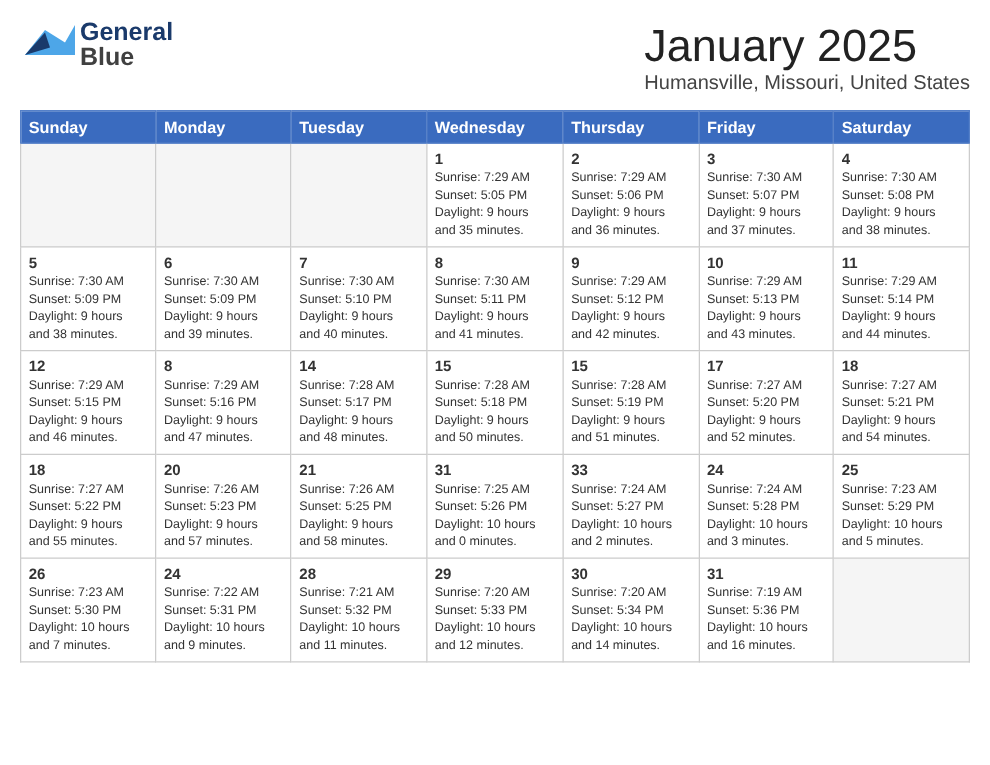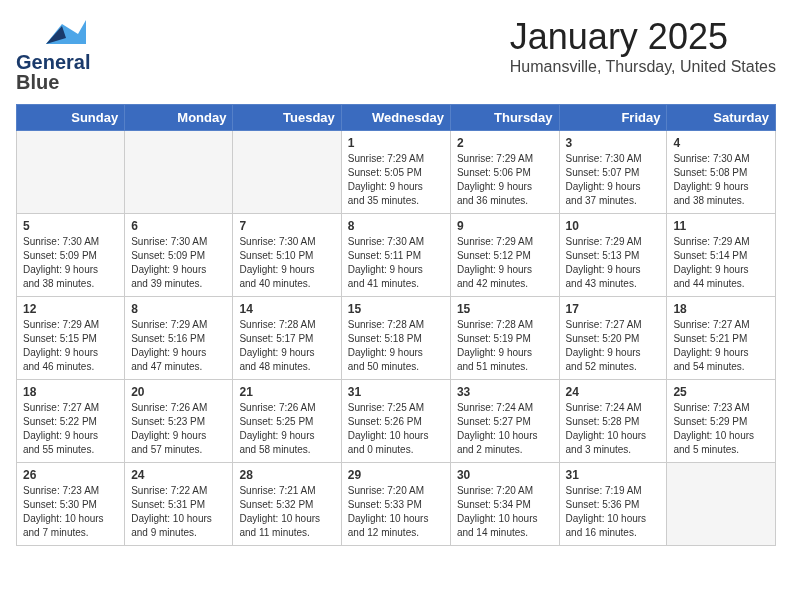--- a/index.html
+++ b/index.html
@@ -33,21 +33,21 @@
       width: 100%;
       border-collapse: collapse;
       border: 1px solid #ccc;
     }
     .calendar th {
       background: #3a6bbf;
       color: #fff;
       font-size: 13px;
       font-weight: bold;
       padding: 5px 6px;
-      text-align: right;
+      text-align: left;
       border: 1px solid #5580c8;
     }
     .calendar td {
       vertical-align: top;
       padding: 5px 6px;
       font-size: 10.5px;
       color: #333;
       border: 1px solid #ccc;
       width: 110px;
       height: 80px;
@@ -62,22 +62,21 @@
       margin-bottom: 2px;
       display: block;
     }
     .day-detail {
       font-size: 10px;
       color: #333;
       line-height: 1.4;
     }
     .logo-wrapper {
       display: flex;
-      align-items: flex-end;
-      flex-direction: column;
+      align-items: flex-start;
     }
     .logo-name {
       display: flex;
       flex-direction: column;
       line-height: 1;
     }
     .logo-general {
       font-size: 20px;
       font-weight: bold;
       color: #1a3a6b;
@@ -102,21 +101,21 @@
       <polygon points="4,28 20,8 36,18 44,4 44,28" fill="#4da6e8"></polygon>
       <polygon points="4,28 20,10 24,22" fill="#1a3a6b"></polygon>
     </svg>
     <div class="logo-name">
       <span class="logo-general">General</span>
       <span class="logo-blue-text">Blue</span>
     </div>
   </div>
   <div class="title-block">
     <h1>January 2025</h1>
-    <h2>Humansville, Thursday, United States</h2>
+    <h2>Humansville, Missouri, United States</h2>
   </div>
 </div>
 
 <table class="calendar">
   <thead>
     <tr>
       <th>Sunday</th>
       <th>Monday</th>
       <th>Tuesday</th>
       <th>Wednesday</th>

